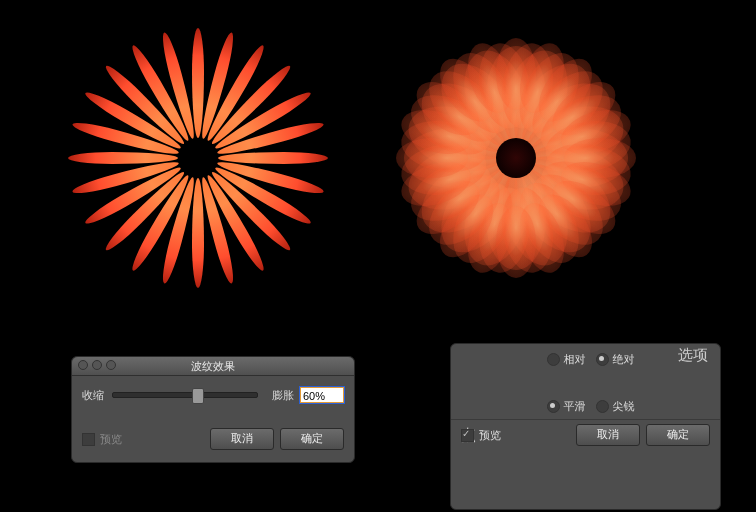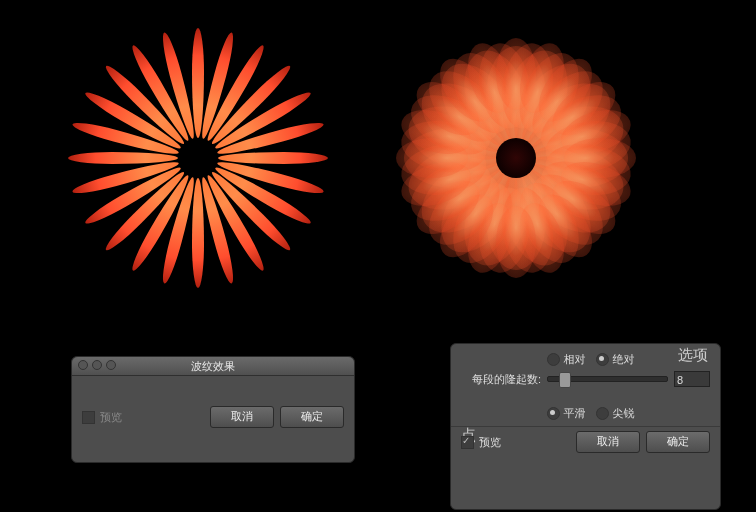--- a/index.html
+++ b/index.html
@@ -316,20 +316,28 @@
 <div class="dlg left">
   <div class="titlebar">
     <div class="traffic">
       <span></span>
       <span></span>
       <span></span>
     </div>
     <span>波纹效果</span>
   </div>
   <div class="body">
+    <div class="row">
+      <span class="lbl" style="width:30px">收缩</span>
+      <div class="slider" id="pucker-slider">
+        <div class="knob" id="pucker-knob" style="left: 59%;"></div>
+      </div>
+      <span class="lbl" style="width:30px;text-align:right;margin:0 6px">膨胀</span>
+      <div class="num">60%</div>
+    </div>
     <div class="row" style="margin-top:22px">
       <span class="chk"></span>
       <span class="lbl" style="color:#888">预览</span>
       <div style="flex:1"></div>
       <div class="btn">取消</div>
       <div class="btn">确定</div>
     </div>
   </div>
 </div>
 
@@ -338,31 +346,24 @@
     <span class="sectlbl" style="right:12px;top:2px">选项</span>
 
 
     <div class="row" style="justify-content:center;height:18px">
       <span class="radio" id="zz-rel"></span>
       <span class="lbl">相对</span>
       <span class="radio on" id="zz-abs"></span>
       <span class="lbl">绝对</span>
     </div>
 
-    <div class="row">
-      <span class="lbl" style="width:80px;text-align:right;margin-right:6px">每段的隆起数:</span>
-      <div class="slider">
-        <div class="knob" id="zz-ridge-knob" style="left: 14%;"></div>
-      </div>
-      <div class="num dark" style="margin-left:6px;width:36px">8</div>
-    </div>
 
     <span class="sectlbl" style="left:10px;top:82px">点</span>
 
-    <div class="row" style="justify-content:center;margin-top:14px;height:18px">
+    <div class="row" style="justify-content:center;margin-top:29px;height:18px">
       <span class="radio on" id="zz-smooth"></span>
       <span class="lbl">平滑</span>
       <span class="radio" id="zz-corner"></span>
       <span class="lbl">尖锐</span>
     </div>
 
     <div class="sep"></div>
 
     <div class="row" style="height:22px">
       <span class="chk on"></span>

